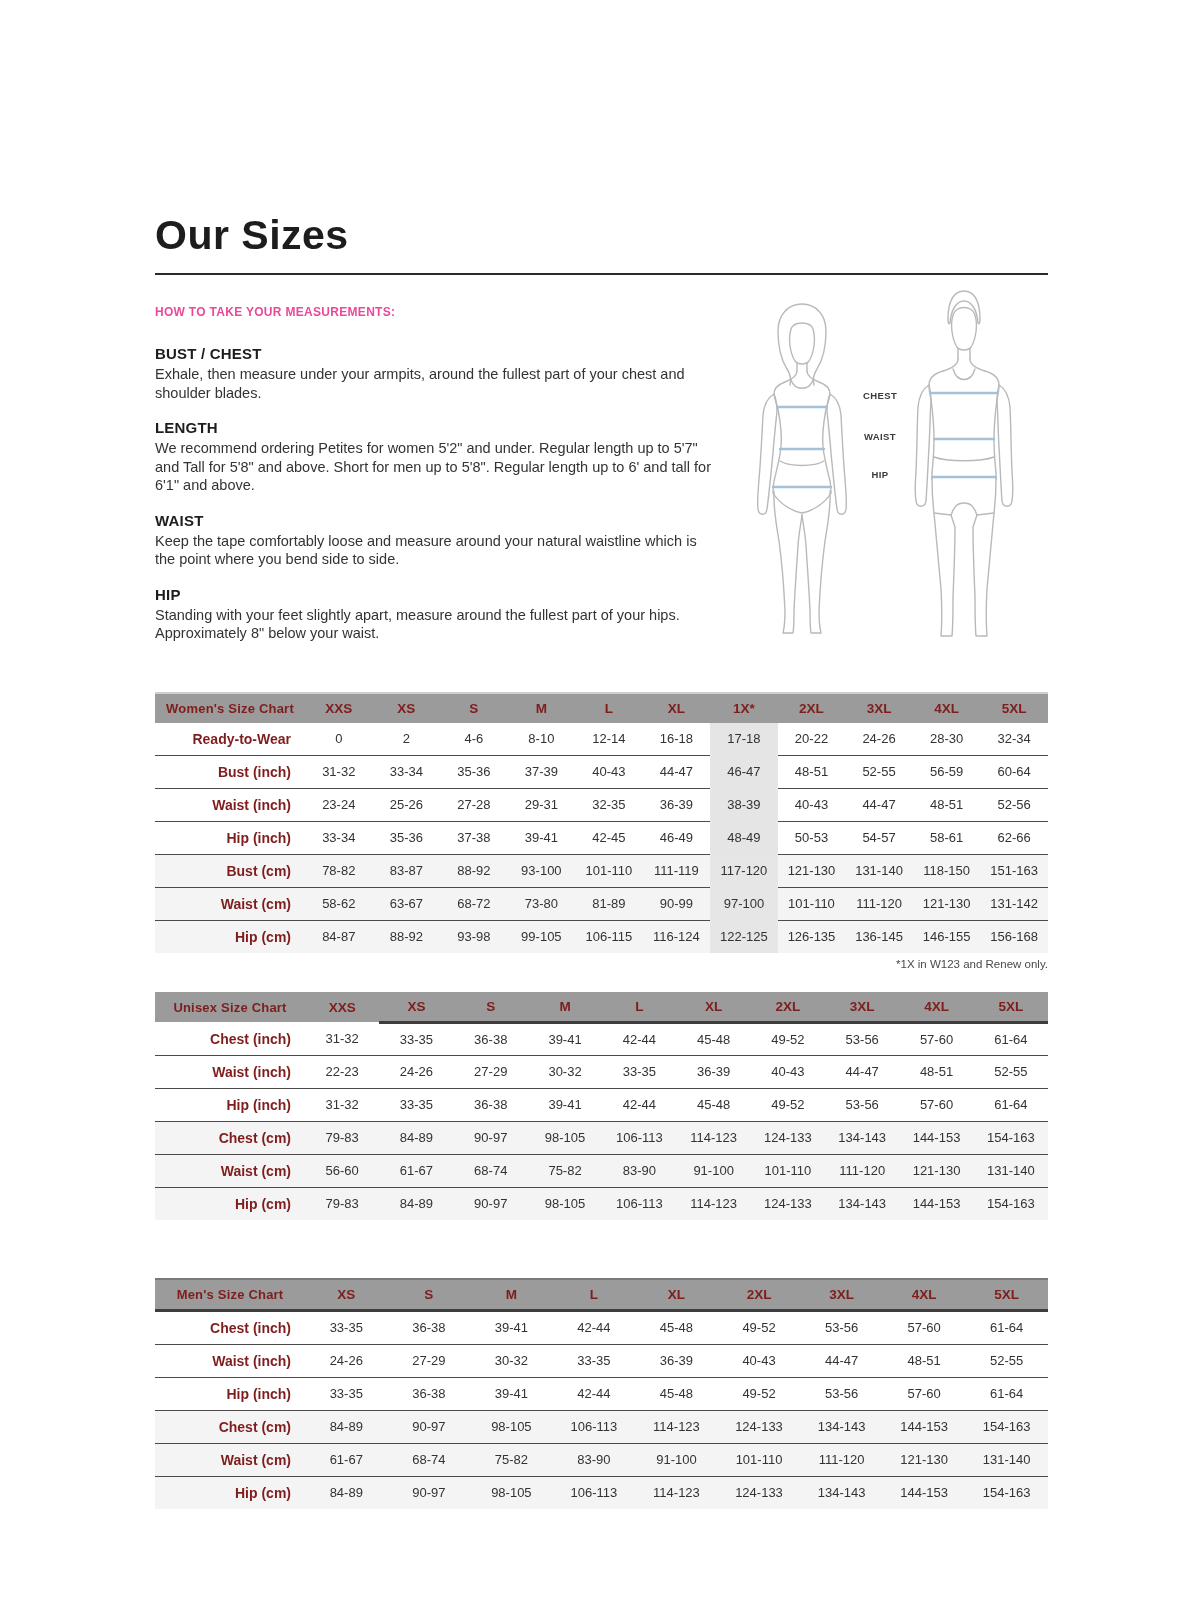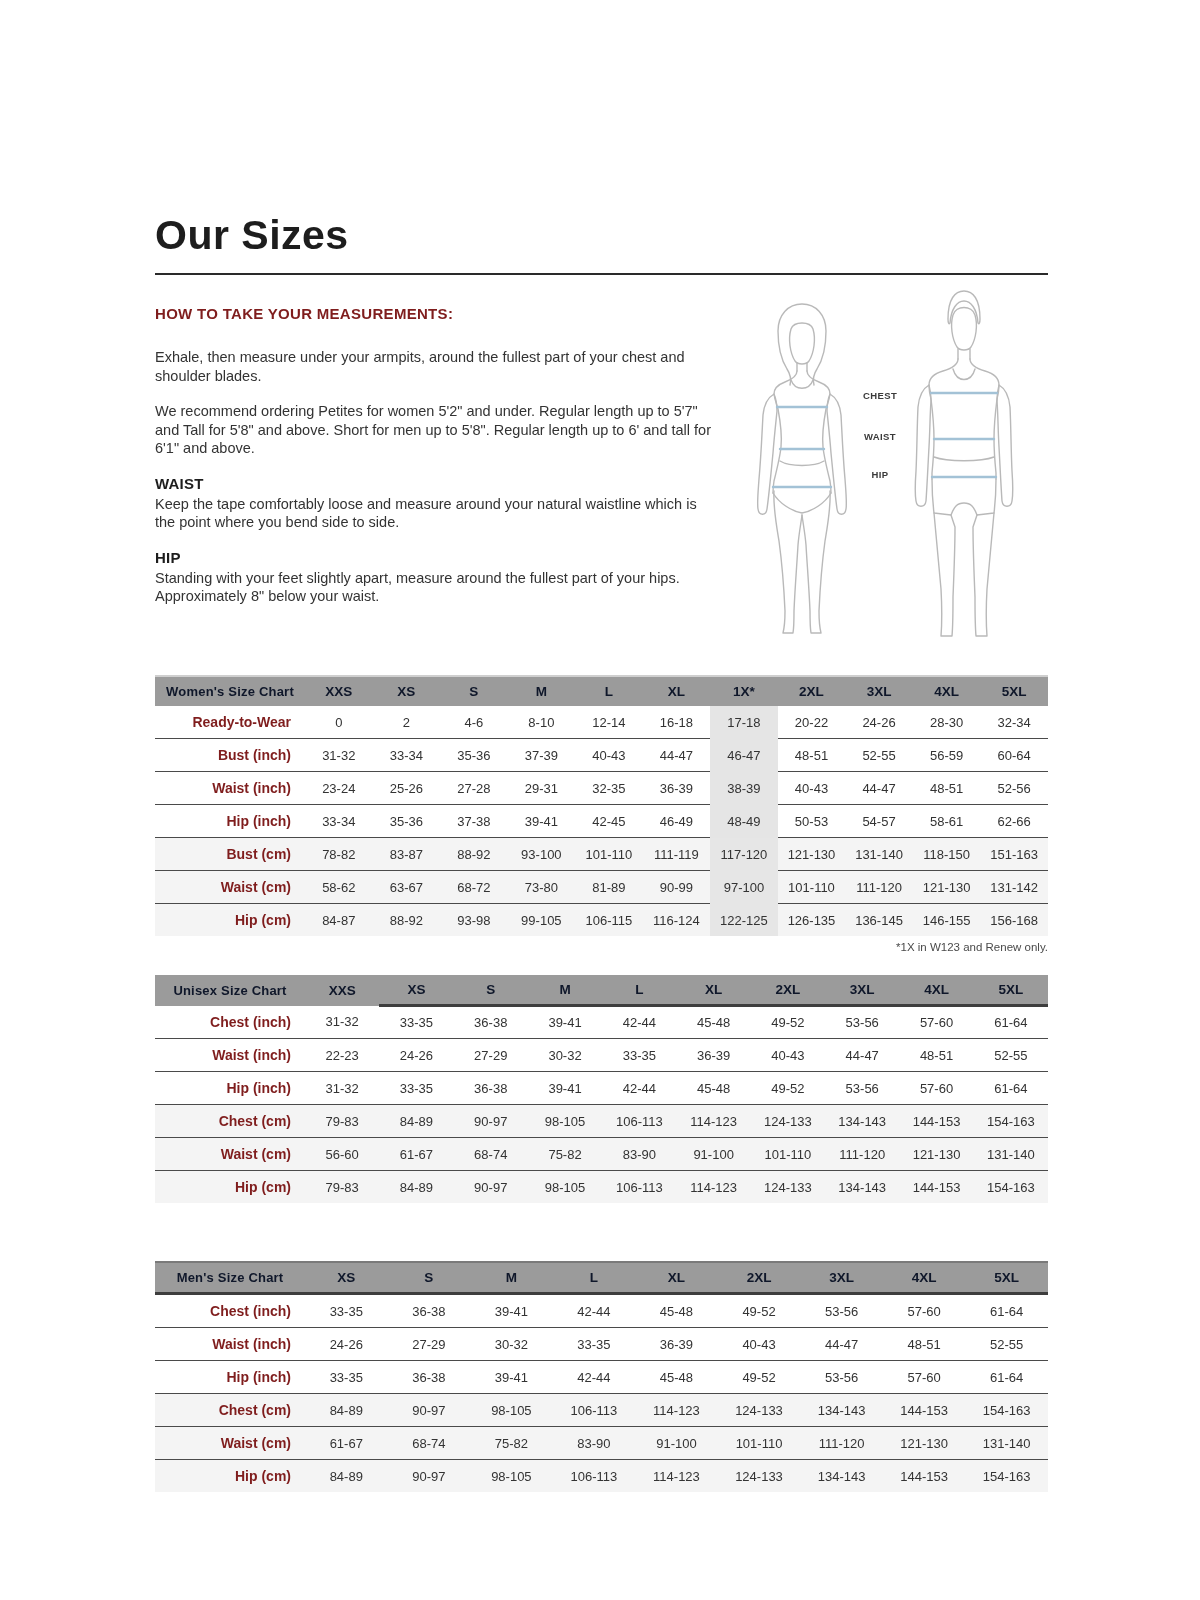--- a/index.html
+++ b/index.html
@@ -22,23 +22,23 @@
   }
   .title-rule{
     border:none;
     border-top:2px solid #2a2a2a;
     margin:0 0 30px 0;
   }
   .content-row{display:flex;align-items:flex-start;}
   .text-col{width:592px;}
   .how-to{
     font-weight:700;
-    font-size:15px;
+    font-size:12px;
     letter-spacing:0.3px;
-    color:#7f1d1d;
+    color:#ec4899;
     margin-bottom:26px;
   }
   .section{margin-bottom:17px;}
   .sec-heading{
     font-weight:700;
     font-size:15px;
     color:#1d1d1d;
     margin:0 0 3px 0;
     letter-spacing:0.2px;
   }
@@ -57,21 +57,21 @@
   .tables-wrap{margin-top:32px;}
   table.size-table{
     width:893px;
     table-layout:fixed;
     border-collapse:collapse;
     font-size:13px;
   }
   table.size-table col.label-col{width:150px;}
   table.size-table thead th{
     background:#9b9b9b;
-    color:#0f172a;
+    color:#7f1d1d;
     font-weight:700;
     font-size:13.5px;
     padding:7px 2px;
     text-align:center;
   }
   table.size-table thead th.chart-title{
     font-size:13px;
     letter-spacing:0.2px;
   }
   #table-women thead th{border-top:2px solid #cfcfcf;}
@@ -121,23 +121,25 @@
 <div class="page">
 
   <h1 class="title">Our Sizes</h1>
   <hr class="title-rule">
 
   <div class="content-row">
     <div class="text-col">
       <div class="how-to">HOW TO TAKE YOUR MEASUREMENTS:</div>
       <div id="sections">
           <div class="section">
+            <h3 class="sec-heading">BUST / CHEST</h3>
             <p class="sec-body">Exhale, then measure under your armpits, around the fullest part of your chest and shoulder blades.</p>
           </div>
           <div class="section">
+            <h3 class="sec-heading">LENGTH</h3>
             <p class="sec-body">We recommend ordering Petites for women 5'2" and under. Regular length up to 5'7" and Tall for 5'8" and above. Short for men up to 5'8". Regular length up to 6' and tall for 6'1" and above.</p>
           </div>
           <div class="section">
             <h3 class="sec-heading">WAIST</h3>
             <p class="sec-body">Keep the tape comfortably loose and measure around your natural waistline which is the point where you bend side to side.</p>
           </div>
           <div class="section">
             <h3 class="sec-heading">HIP</h3>
             <p class="sec-body">Standing with your feet slightly apart, measure around the fullest part of your hips. Approximately 8" below your waist.</p>
           </div>

